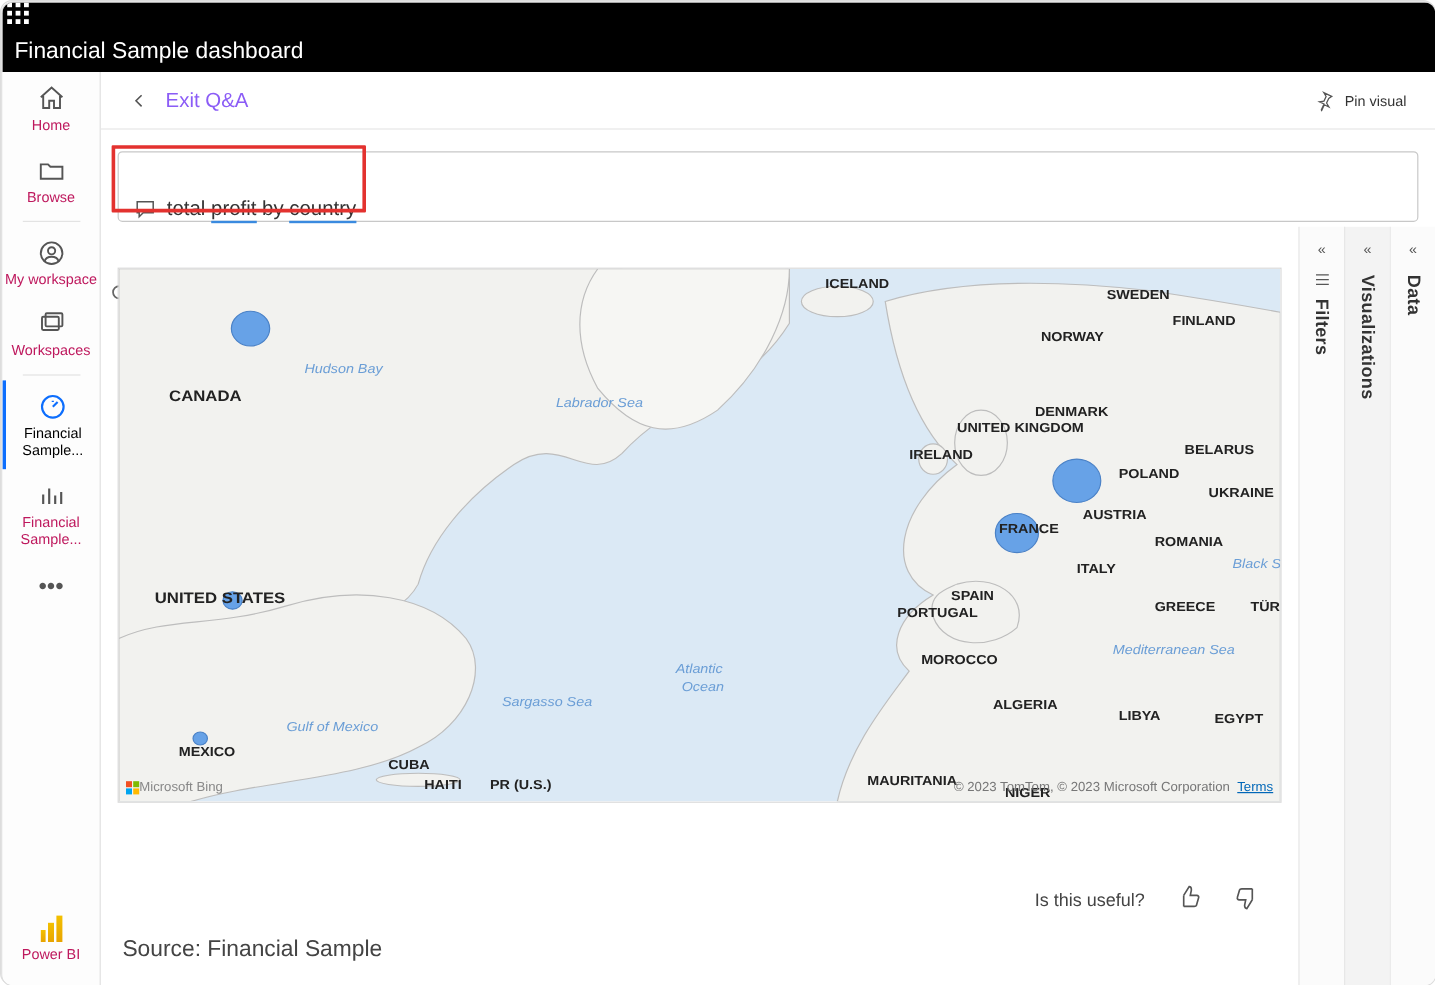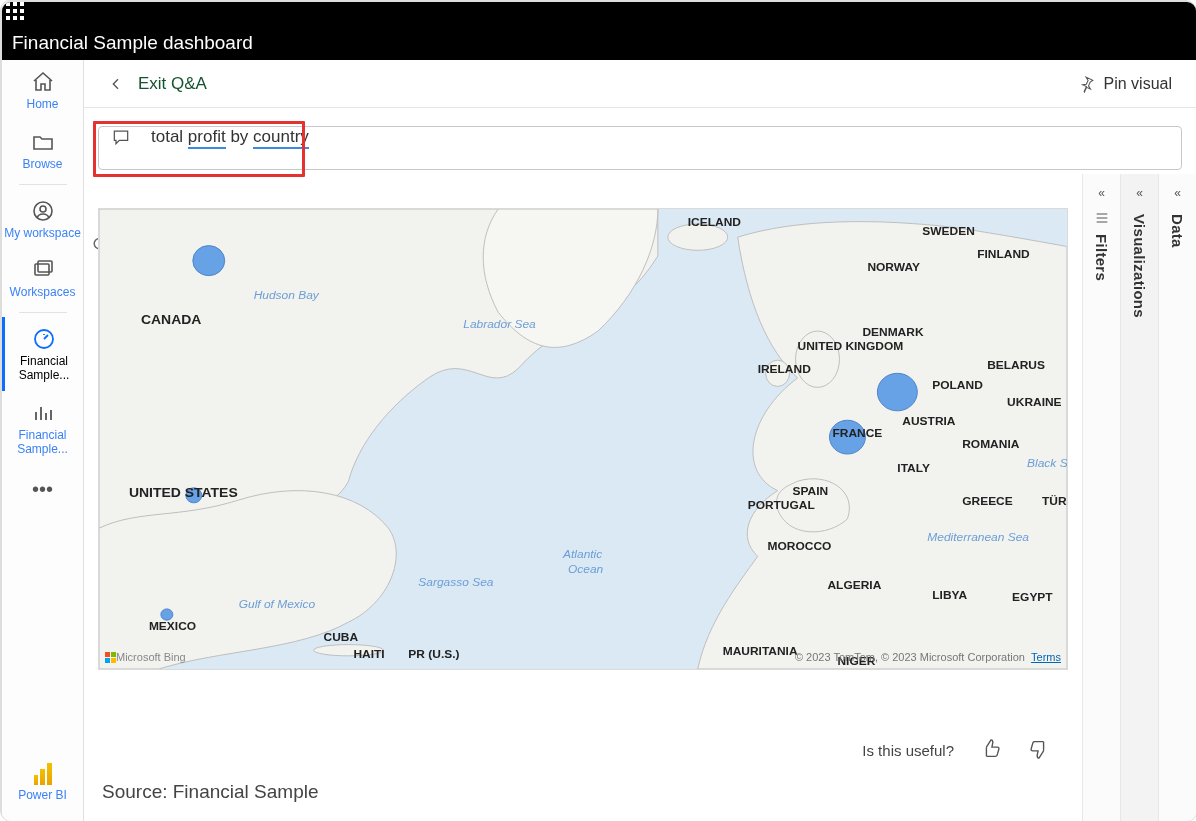--- a/index.html
+++ b/index.html
@@ -18,40 +18,40 @@
   .searchbox input { border:none; outline:none; font-size:16px; width:100%; color:#333;}
   .topbar .spacer { flex: 1; }
   .top-icons { display:flex; gap:30px; align-items:center; }
   .top-icons .ibtn { cursor:pointer; display:flex; align-items:center; justify-content:center;}
   .top-icons svg { width:22px; height:22px; }
   .avatar { width:34px; height:34px; border-radius:50%; background:#e0e0e0; display:flex; align-items:center; justify-content:center; margin-left:20px; cursor:pointer;}
   .avatar svg { width:20px; height:20px; stroke:#888; fill:#888;}
   
   .shell { display:flex; height: calc(100% - 58px); }
   .leftnav { width:82px; border-right:1px solid #e0e0e0; display:flex; flex-direction:column; align-items:center; background:#fdfdfd;}
-  .nav-item { width:100%; padding:10px 2px 8px 2px; display:flex; flex-direction:column; align-items:center; font-size:12px; color:#3b82f6; cursor:pointer; text-align:center; line-height:1.15;}
+  .nav-item { width:100%; padding:10px 2px 8px 2px; display:flex; flex-direction:column; align-items:center; font-size:12px; color:#be185d; cursor:pointer; text-align:center; line-height:1.15;}
   .nav-item svg { width:24px; height:24px; margin-bottom:4px; stroke:#555; fill:none;}
   .nav-item.active { border-left:3px solid #0d6efd; color:#000; }
   .nav-item.active svg { stroke:#0d6efd; }
   .nav-sep { width:48px; height:1px; background:#e3e3e3; margin:4px 0;}
   .nav-ellipsis { font-size:20px; color:#555; padding:14px 0; cursor:pointer;}
   .nav-bottom { margin-top:auto; display:flex; flex-direction:column; align-items:center; padding-bottom:10px;}
   .pbi-logo { width:18px; height:24px; display:flex; align-items:flex-end; gap:2px; margin-bottom:4px;}
   .pbi-logo div{ width:5px; background:linear-gradient(#f3c000,#e8a400);}
   
   .main { flex:1; display:flex; flex-direction:column; min-width:0;}
   .toolbar { height:48px; display:flex; align-items:center; padding:0 24px; border-bottom:1px solid #e7e7e7;}
   .back-ch { cursor:pointer; margin-right:14px;}
-  .exit-label { font-size:17px; color:#14532d;}
+  .exit-label { font-size:17px; color:#8b5cf6;}
   .toolbar .spacer { flex:1;}
-  .pin-btn { display:flex; align-items:center; gap:8px; font-size:16px; color:#333; cursor:pointer;}
+  .pin-btn { display:flex; align-items:center; gap:8px; font-size:12px; color:#333; cursor:pointer;}
   .pin-btn svg { width:18px; height:18px;}
   
   .qna-wrap { padding: 18px 14px 4px 14px; }
-  .qna-box { position:relative; border:1px solid #c8c8c8; border-radius:4px; height:44px; display:flex; align-items:flex-start; padding:0 12px; gap:20px;}
+  .qna-box { position:relative; border:1px solid #c8c8c8; border-radius:4px; height:59px; display:flex; align-items:flex-end; padding:0 12px; gap:8px;}
   .qna-highlight { position:absolute; left:-6px; top:-6px; right:auto; width:212px; height:56px; border:3px solid #e3322f; pointer-events:none; border-radius:1px;}
   .qna-box svg { width:20px; height:20px; stroke:#555;}
   .qna-text { font-size:17px; color:#333; }
   .qna-text .kw { color:#333; border-bottom:2px solid #3a8adf; padding-bottom:1px;}
   
   .content-row { flex:1; display:flex; min-height:0;}
   .canvas-col { flex:1; display:flex; flex-direction:column; min-width:0;}
   .map-viz { margin:34px 14px 6px 14px; border:1px solid #dadada; position:relative; height:490px; overflow:hidden;}
   .map-svg { width:100%; height:100%; display:block;}
   .mlabel { font-size:12px; fill:#222; font-weight:600; }

